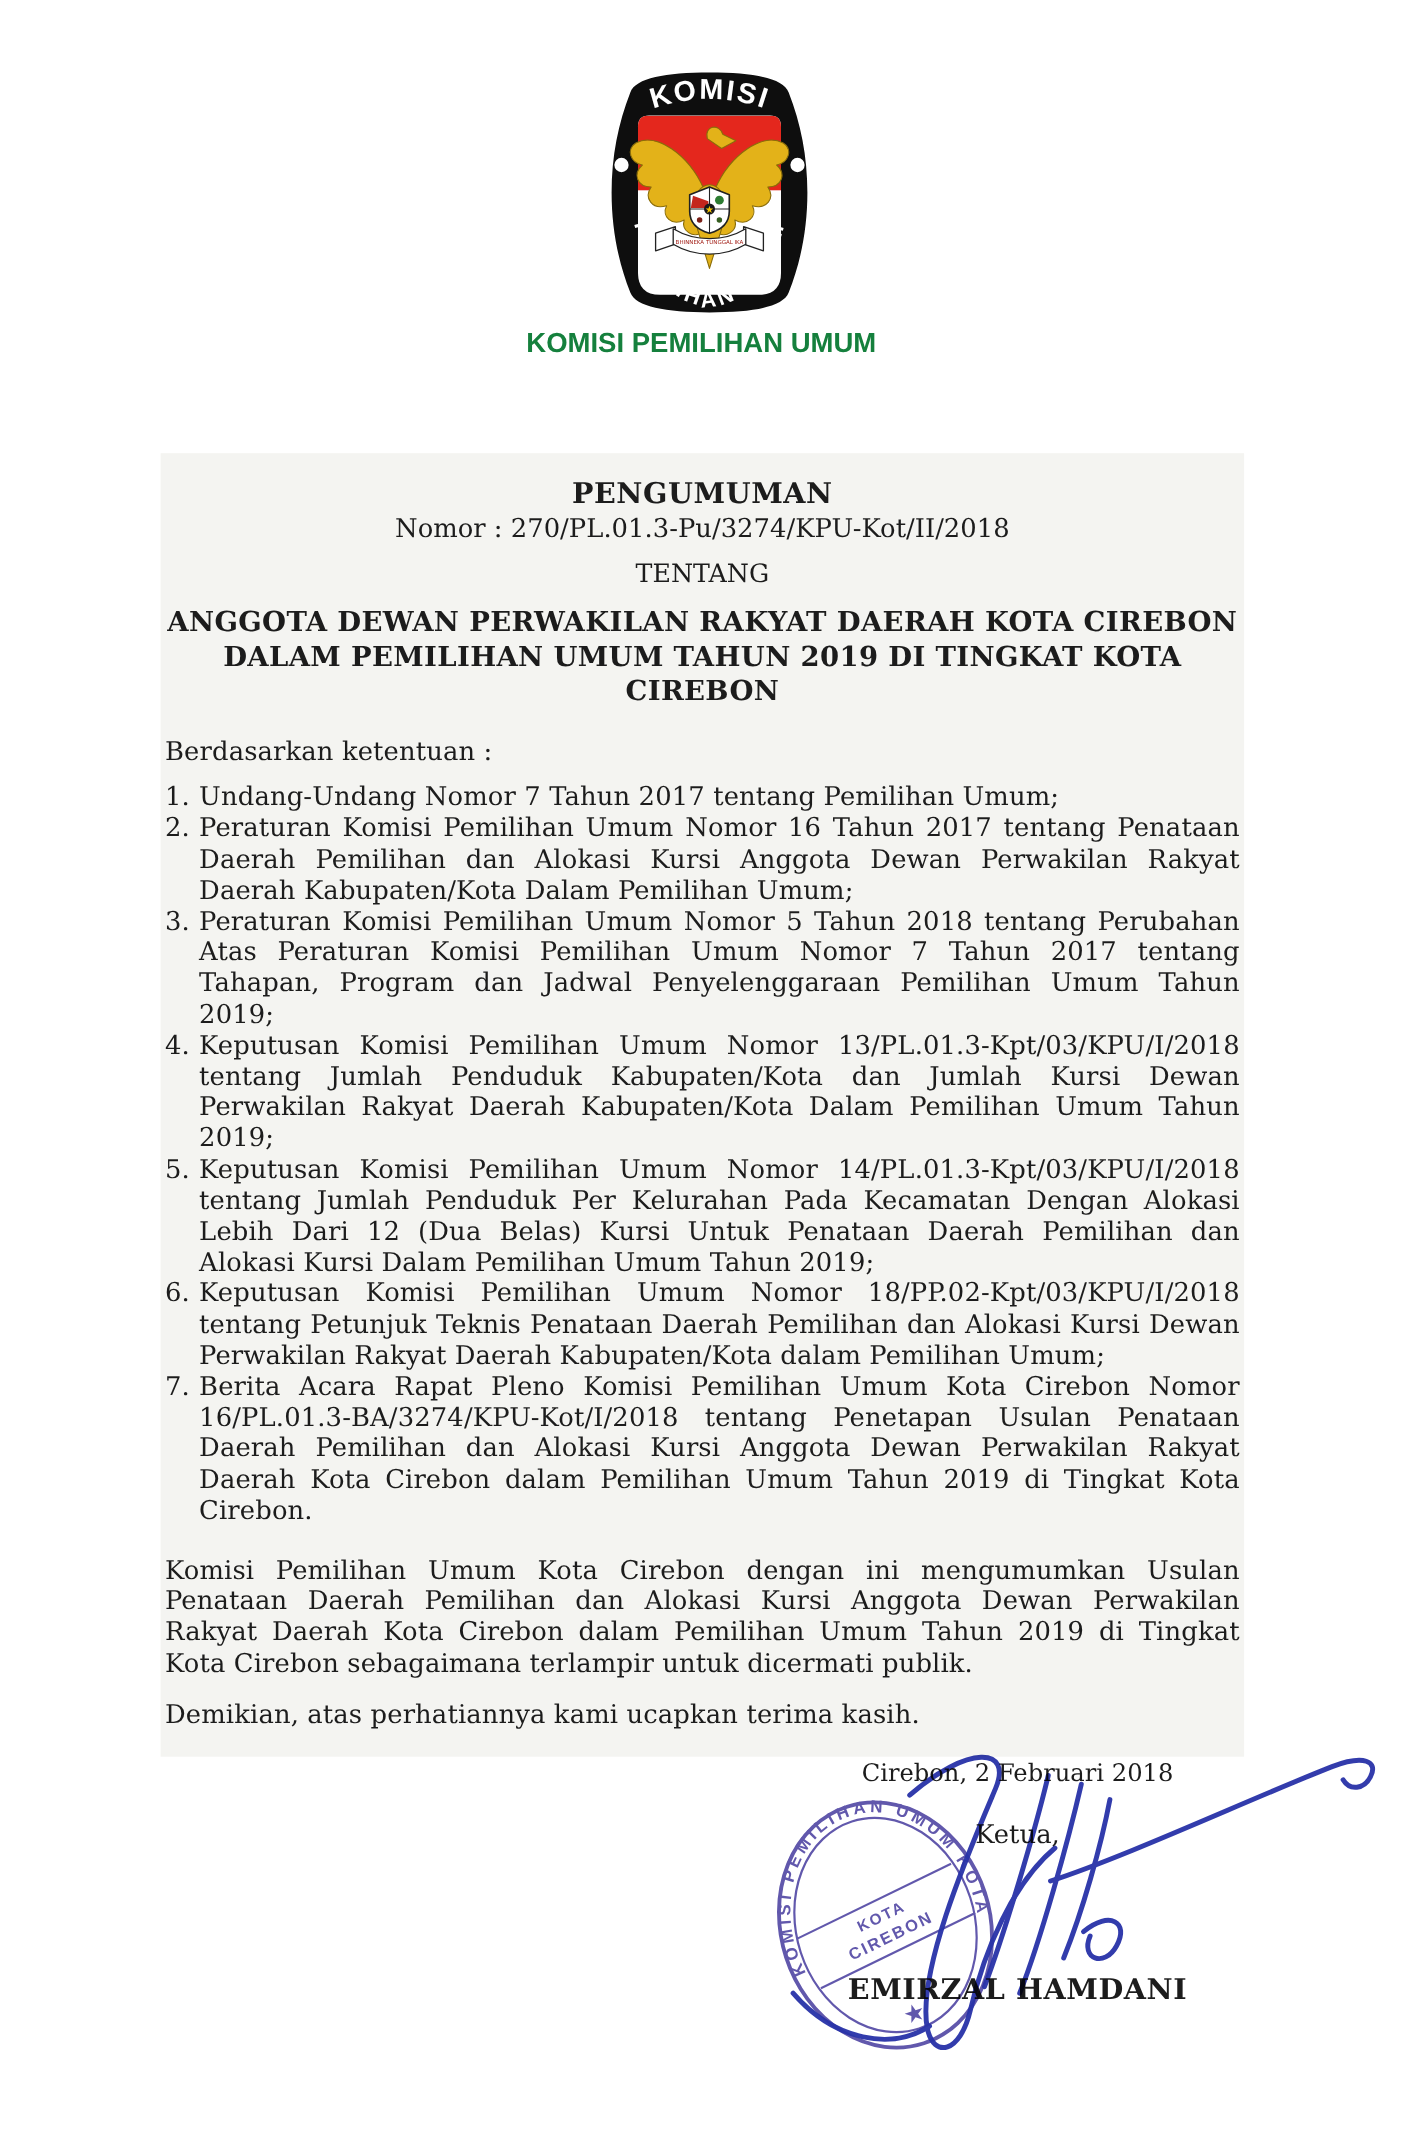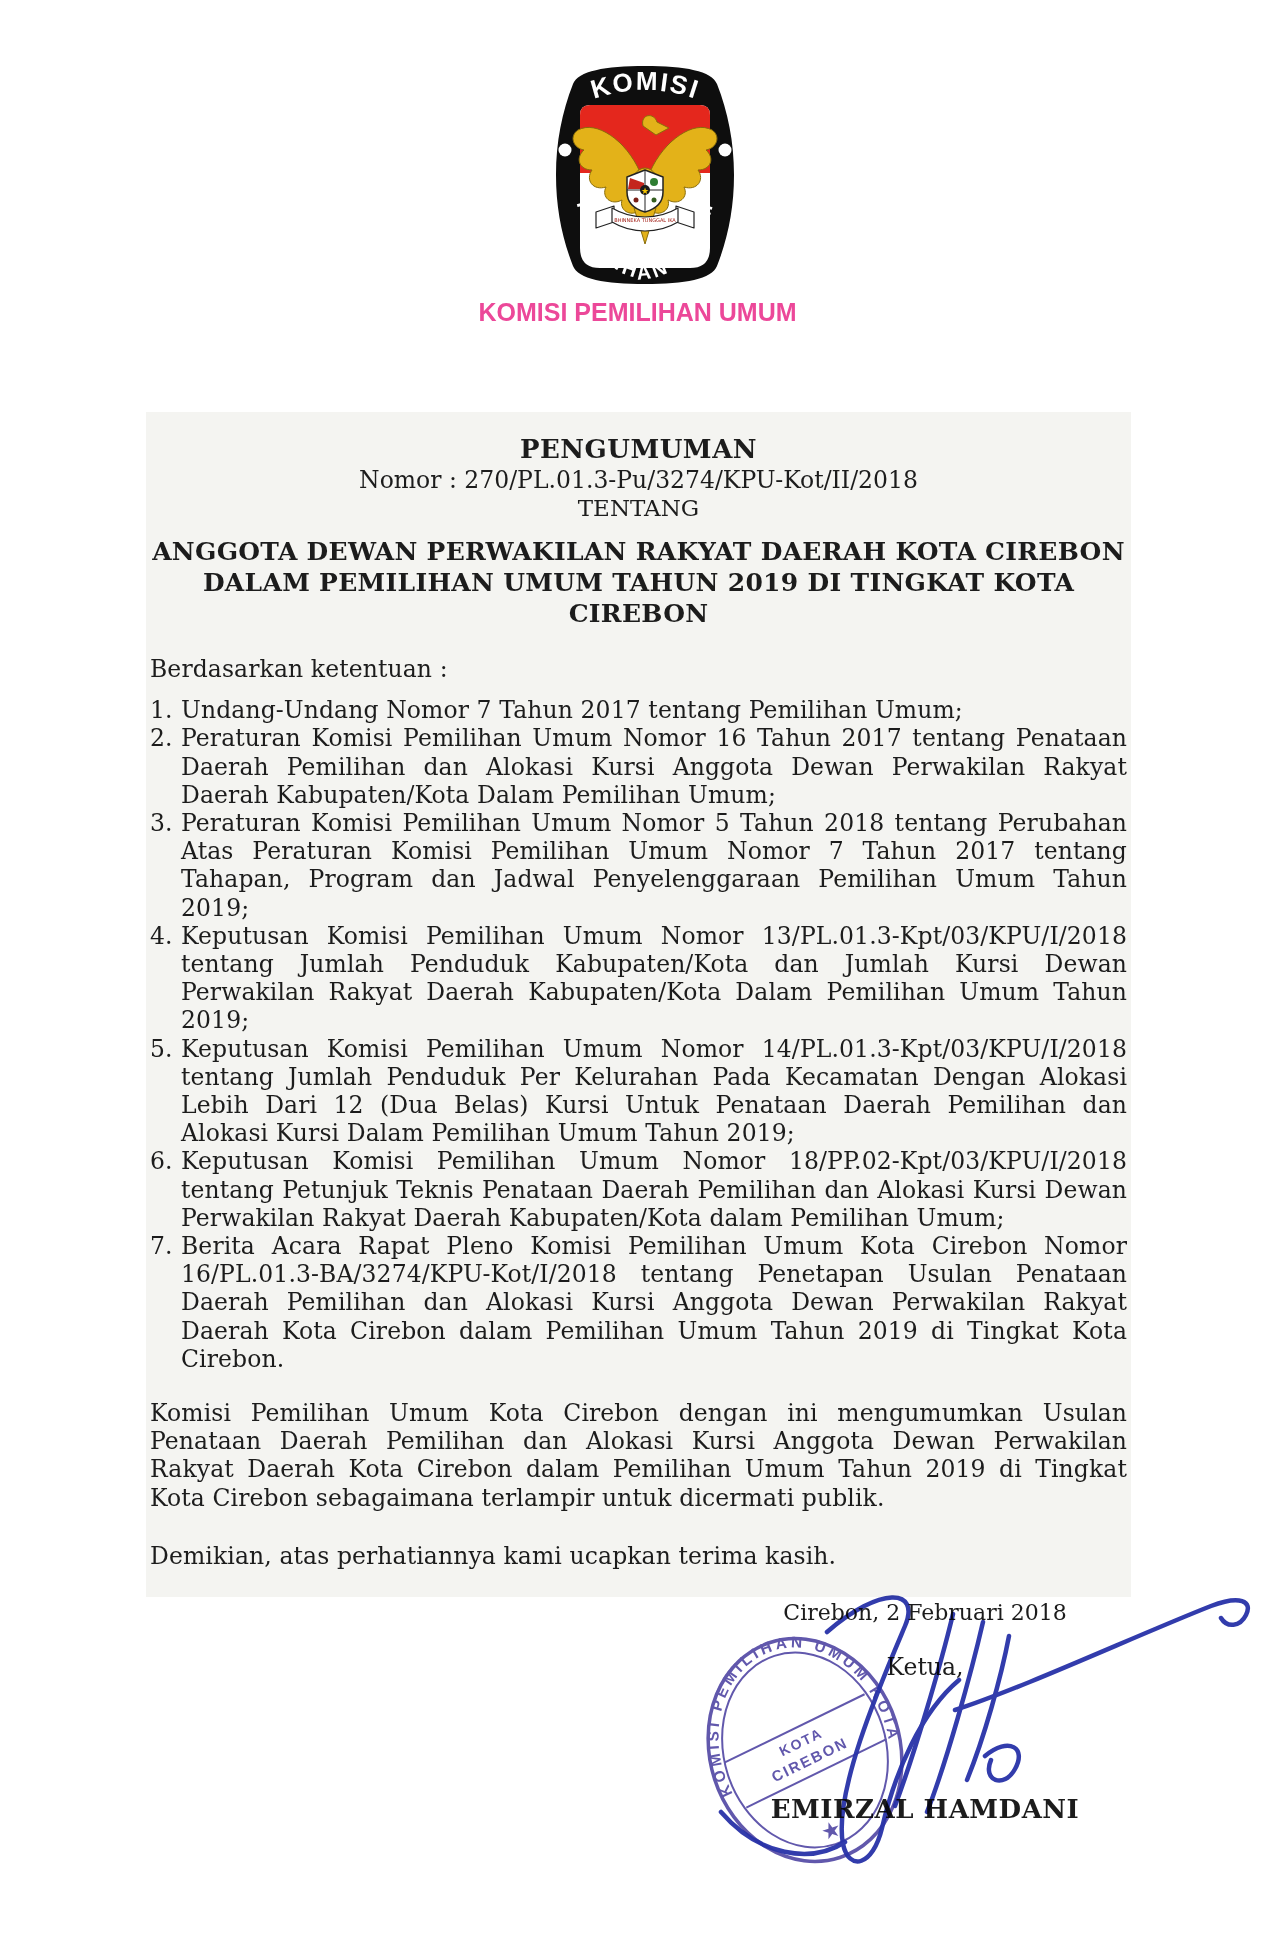--- a/index.html
+++ b/index.html
@@ -9,35 +9,35 @@
   }
   .shade{
     position:absolute;left:146px;top:412px;width:985px;height:1185px;
     background:#f4f4f1;
   }
   
   .logo-wrap{position:absolute;left:550px;top:62px;width:190px;height:226px;}
   .org-name{
     position:absolute;left:0;top:296px;width:100%;text-align:center;
     font-family:"Liberation Sans", sans-serif;font-weight:bold;
-    font-size:25px;line-height:33px;color:#ec4899;
+    font-size:25px;line-height:33px;color:#15803d;
   }
   
   .doc{position:absolute;left:150px;top:436px;width:977px;}
   .doc-title{text-align:center;font-weight:bold;font-size:26px;line-height:27px;letter-spacing:.5px;}
   .doc-number{text-align:center;font-size:23.5px;line-height:30px;margin-top:2px;}
-  .doc-about{text-align:center;font-size:23px;line-height:26px;}
+  .doc-about{text-align:center;font-size:23px;line-height:26px;margin-top:14px;}
   .doc-subject{margin-top:15px;text-align:center;font-weight:bold;font-size:25px;line-height:31px;letter-spacing:.3px;}
   .doc-body{margin-top:26px;font-size:23.5px;line-height:28.2px;letter-spacing:.1px;}
   .basis-intro{margin-bottom:13px;}
   .basis-item{display:flex;}
   .basis-item .num{flex:0 0 31px;}
   .basis-item .txt{flex:1;text-align:justify;}
   .closing{margin-top:26px;text-align:justify;}
-  .thanks{margin-top:30px;}
+  .thanks{margin-top:18px;}
   
   .sig-text{position:absolute;left:740px;width:370px;text-align:center;z-index:1;}
   .sig-date{top:1600px;font-size:22px;}
   .sig-title{top:1653px;font-size:23.5px;}
   .sig-name{top:1794px;font-size:26px;font-weight:bold;letter-spacing:.5px;}
   .ink{
     position:absolute;left:655px;top:1560px;width:620px;height:340px;z-index:3;
     mix-blend-mode:multiply;
   }
   .stamp-font{font-family:"Liberation Sans", sans-serif;font-weight:bold;}

